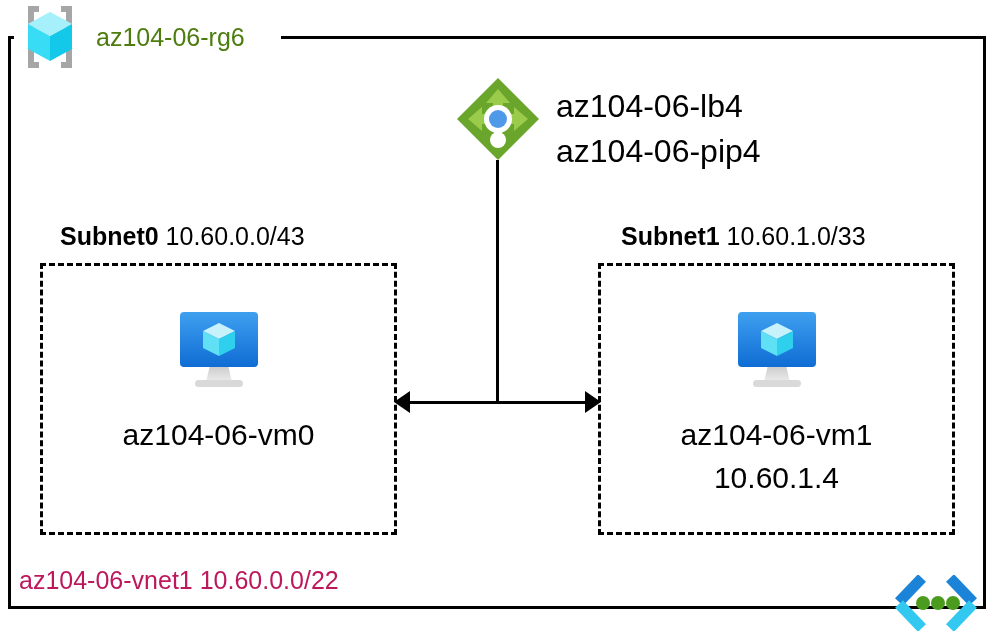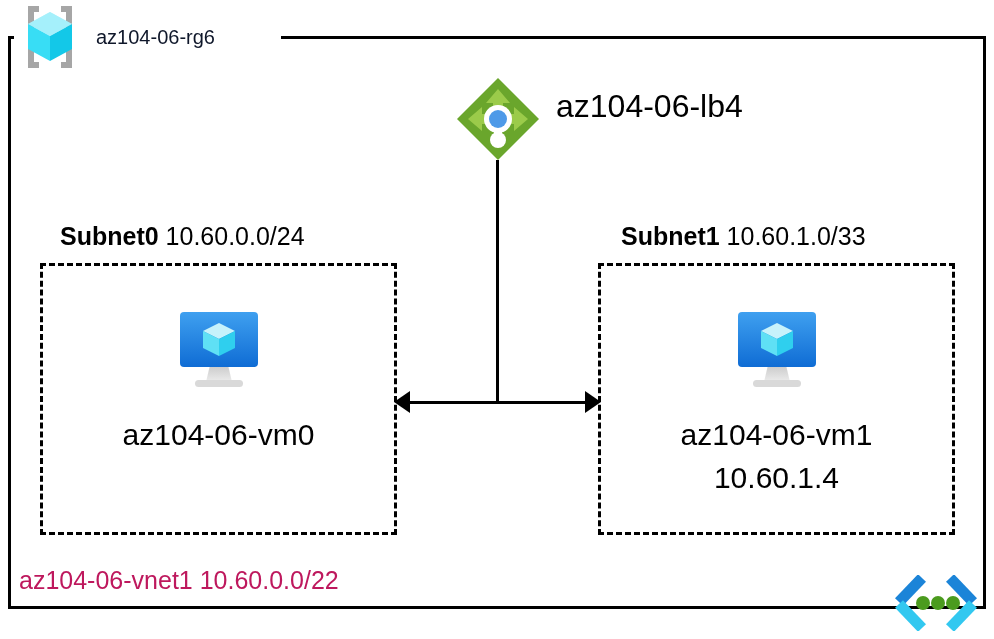--- a/index.html
+++ b/index.html
@@ -34,23 +34,23 @@
   .rg-badge {
     position: absolute;
     left: 14px;
     top: 2px;
     display: flex;
     align-items: center;
     gap: 10px;
   }
   .rg-icon { width: 72px; height: 70px; display: block; }
   .rg-label {
-    font-size: 20px;
+    font-size: 25px;
     line-height: 1;
-    color: #0f172a;
+    color: #4d7c0f;
     white-space: nowrap;
   }
 
   
   .lb-icon {
     position: absolute;
     left: 455px;
     top: 76px;
     width: 86px;
     height: 90px;
@@ -202,27 +202,28 @@
         <rect x="39" y="50" width="8" height="14"></rect>
         <circle cx="43" cy="64" r="8"></circle>
       </g>
 
       <circle cx="43" cy="43" r="9" fill="#4E9AE8"></circle>
     </svg>
   </span>
 
   <div class="lb-labels">
     <div>az104-06-lb4</div>
+    <div>az104-06-pip4</div>
   </div>
 
   <div class="lb-stem"></div>
 
   
   <div class="subnet-title subnet0-title">
-    <b>Subnet0</b><span>&nbsp;</span><span>10.60.0.0/24</span>
+    <b>Subnet0</b><span>&nbsp;</span><span>10.60.0.0/43</span>
   </div>
   <div class="subnet-box subnet0-box"></div>
 
   <div class="vm-block vm0-block">
     <span>
       <svg class="vm-icon" viewBox="0 0 92 84" xmlns="http://www.w3.org/2000/svg">
         <defs>
           <linearGradient id="vmscreen0" x1="0" y1="0" x2="0" y2="1">
             <stop offset="0%" stop-color="#3FA0F0"></stop>
             <stop offset="100%" stop-color="#0F6CD4"></stop>

